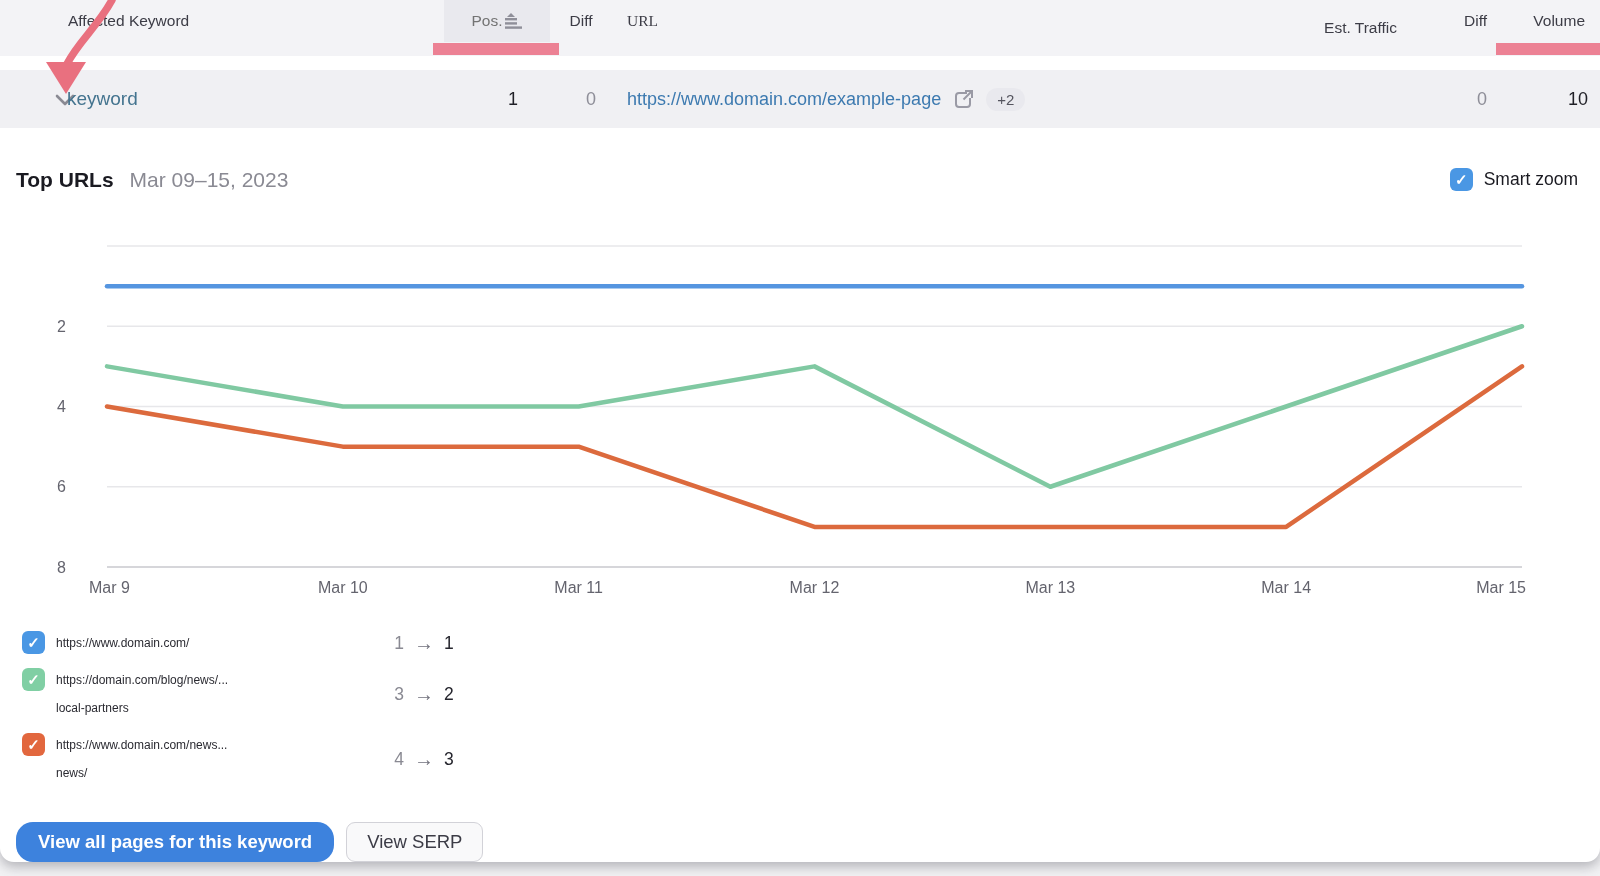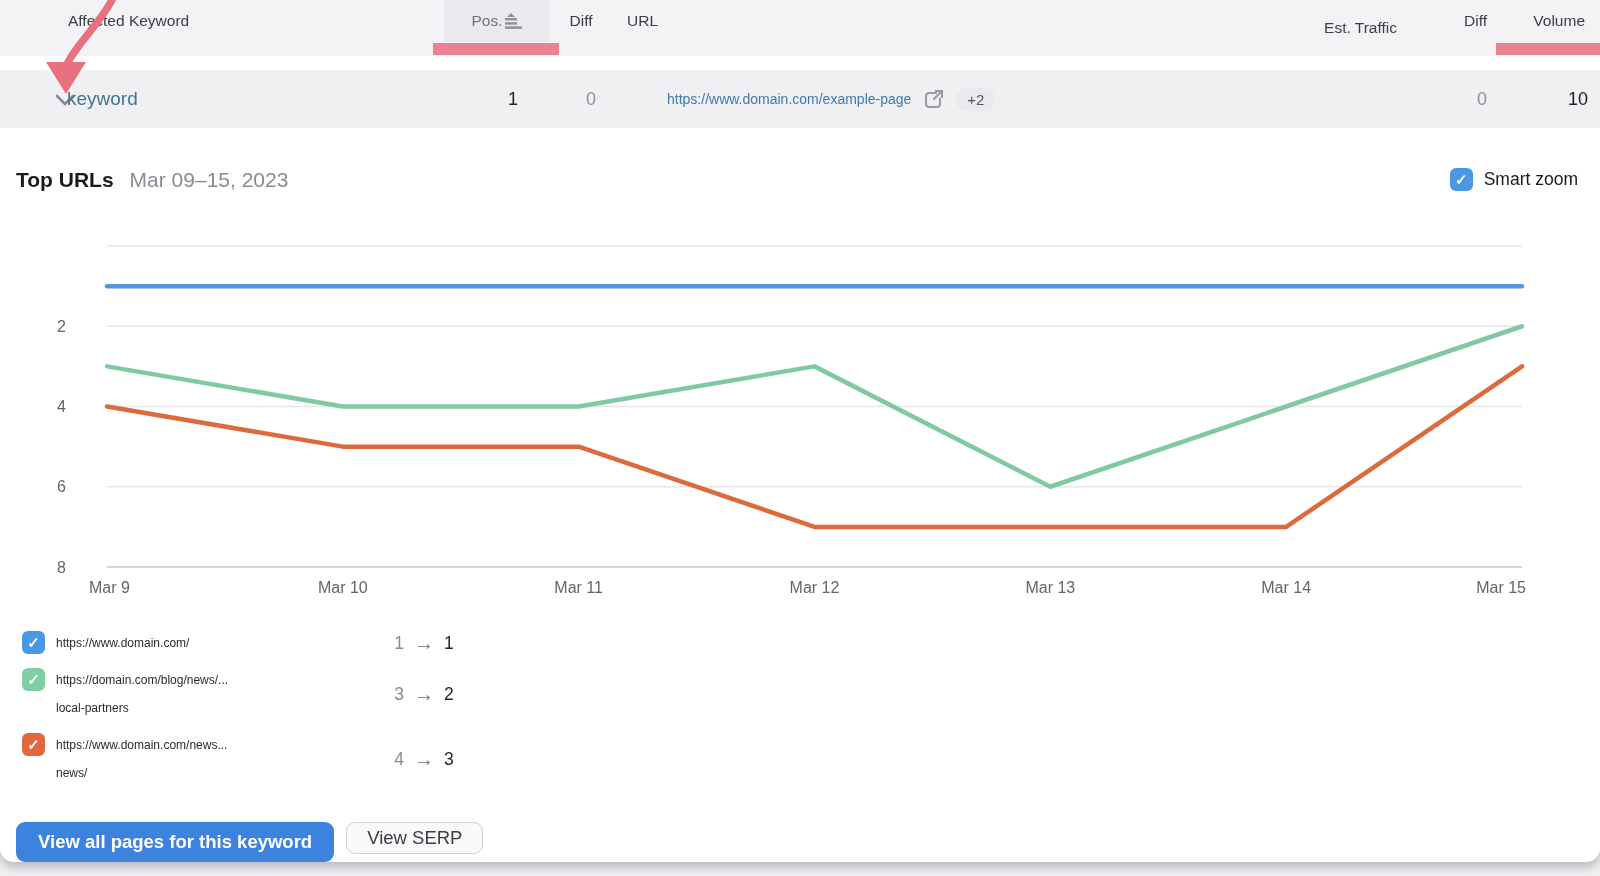--- a/index.html
+++ b/index.html
@@ -23,21 +23,21 @@
   .hl-bar { position: absolute; top: 43px; height: 12px; }
   .hl-bar.pos { left: 433px; width: 126px; }
   .hl-bar.vol { left: 1496px; width: 104px; }
   
   .krow { position: absolute; left: 0; top: 70px; width: 1600px; height: 58px; background: #f0f0f3; }
   .krow .cell { position: absolute; top: 0; height: 58px; line-height: 58px; font-size: 18px; color: #1f1f26; }
   .krow .gray { color: #8e8e98; }
   .kw-link { position: absolute; left: 67px; top: 0; height: 58px; line-height: 58px; font-size: 19px; color: #44748f; text-decoration: none; cursor: pointer; }
   .chev { position: absolute; left: 52px; top: 22px; width: 26px; height: 16px; cursor: pointer; }
   .url-wrap { position: absolute; left: 627px; top: 0; height: 58px; display: flex; align-items: center; gap: 12px; }
-  .url-link { font-size: 14px; color: #3d7ab0; text-decoration: none; cursor: pointer; margin-left: 40px; }
+  .url-link { font-size: 18px; color: #3d7ab0; text-decoration: none; cursor: pointer; }
   .badge { background: #e9e9ee; border-radius: 13px; padding: 3px 11px; font-size: 15px; color: #55555f; cursor: pointer; }
   
   .sect { position: absolute; left: 16px; top: 168px; height: 30px; display: flex; align-items: baseline; gap: 16px; }
   .sect .t { font-size: 21px; font-weight: bold; color: #1a1a21; }
   .sect .d { font-size: 21px; color: #8a8a93; }
   .smartzoom { position: absolute; right: 22px; top: 168px; display: flex; align-items: center; gap: 11px; cursor: pointer; }
   .cb { width: 23px; height: 23px; border-radius: 6px; display: flex; align-items: center; justify-content: center;
         color: #fff; font-size: 15px; font-weight: bold; }
   .smartzoom .lbl { font-size: 17.5px; color: #1a1a21; }
   
@@ -48,23 +48,23 @@
   .litem .cb { flex: 0 0 23px; margin-top: 2px; cursor: pointer; }
   .litem .urls { width: 330px; font-size: 12px; color: #2a2a31; line-height: 28px; }
   .change { position: absolute; left: 368px; top: 50%; transform: translateY(-50%);
             display: flex; align-items: center; gap: 10px; font-size: 17.5px; }
   .change .from { color: #8a8a93; width: 14px; text-align: right; }
   .change .arr { color: #71717c; font-size: 20px; }
   .change .to { color: #26262e; }
   .litem1 .change { top: 14px; }
   
   .btns { position: absolute; left: 16px; top: 822px; display: flex; gap: 12px; }
-  .btn-primary { height: 40px; padding: 0 22px; border: none; border-radius: 9px;
+  .btn-primary { height: 40px; padding: 0 22px; border: none; border-radius: 17px;
                  color: #fff; font-family: "Liberation Sans", sans-serif; font-size: 18.5px; font-weight: 600; cursor: pointer; }
-  .btn-secondary { height: 32px; padding: 0 20px; background: #f9f9fa; border: 1px solid #d2d2d8; border-radius: 9px;
+  .btn-secondary { height: 40px; padding: 0 20px; background: #f9f9fa; border: 1px solid #d2d2d8; border-radius: 9px;
                  color: #3c3c46; font-family: "Liberation Sans", sans-serif; font-size: 18.5px; cursor: pointer; }
   
   .annot { position: absolute; left: 6px; top: 0; width: 120px; height: 110px; pointer-events: none; }
   svg text { font-family: "Liberation Sans", sans-serif; }
 </style>
 </head>
 <body>
 
 <div class="card">
 
@@ -73,21 +73,21 @@
     <div class="pos-cell">
       <span>Pos.</span>
       <svg width="20" height="16" viewBox="0 0 20 16">
         <polygon points="8,0 12,4 4,4" fill="#8f8f99"></polygon>
         <rect x="2" y="5" width="12" height="2.4" fill="#8f8f99"></rect>
         <rect x="2" y="9.2" width="12" height="2.4" fill="#8f8f99"></rect>
         <rect x="2" y="13.4" width="17" height="2.4" fill="#8f8f99"></rect>
       </svg>
     </div>
     <div class="th" style="left:551px; width:60px; text-align:center;">Diff</div>
-    <div class="th" style="left:627px;">URL</div>
+    <div class="th" style="left:627px;font-family:Liberation Serif, serif;">URL</div>
     <div class="th right" style="left:1247px; width:150px;margin-top:7px;">Est. Traffic</div>
     <div class="th right" style="left:1437px; width:50px;">Diff</div>
     <div class="th right" style="left:1485px; width:100px;">Volume</div>
     <div class="hl-bar pos" style="background: rgb(236, 129, 148);"></div>
     <div class="hl-bar vol" style="background: rgb(236, 129, 148);"></div>
   </div>
 
   <div class="krow">
     <svg class="chev" viewBox="0 0 26 16">
       <polyline points="5,4 13,12 21,4" fill="none" stroke="#8a8a93" stroke-width="2.6" stroke-linecap="round" stroke-linejoin="round"></polyline>

